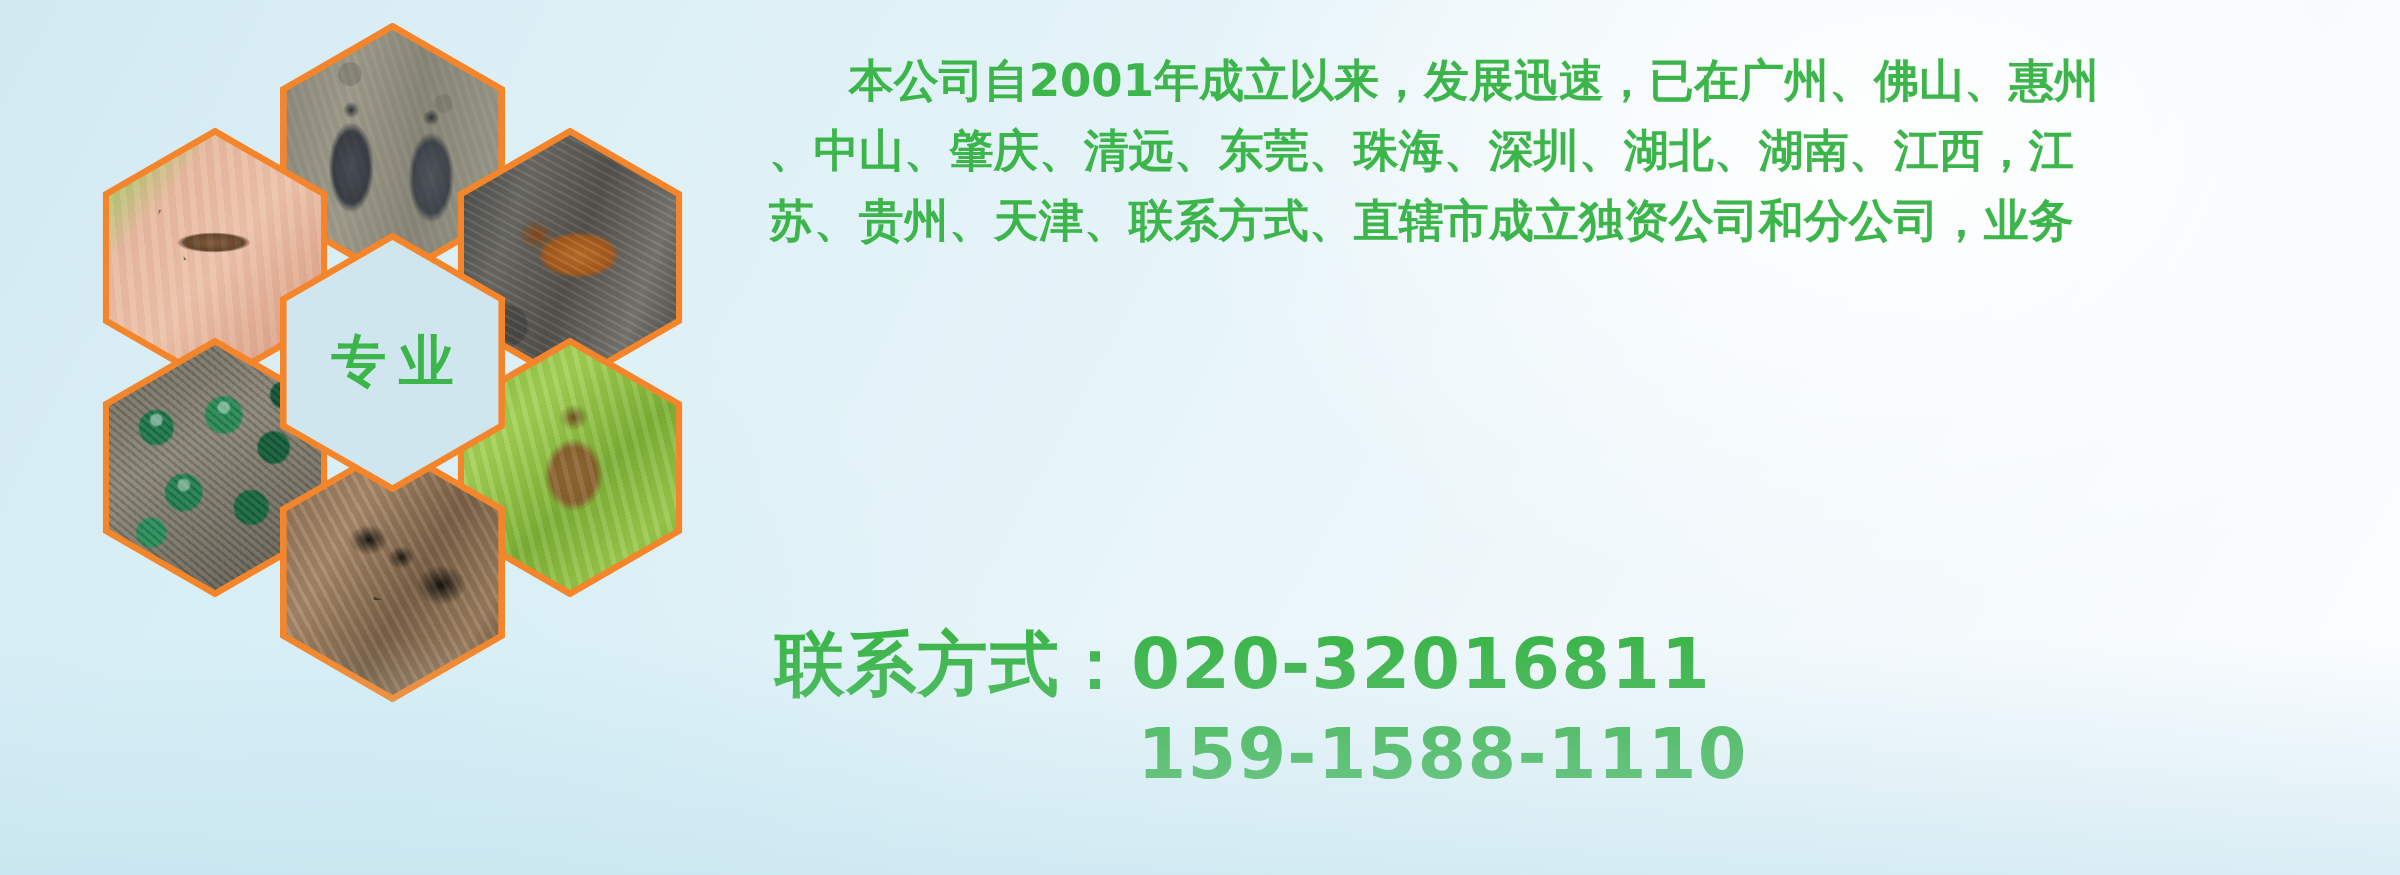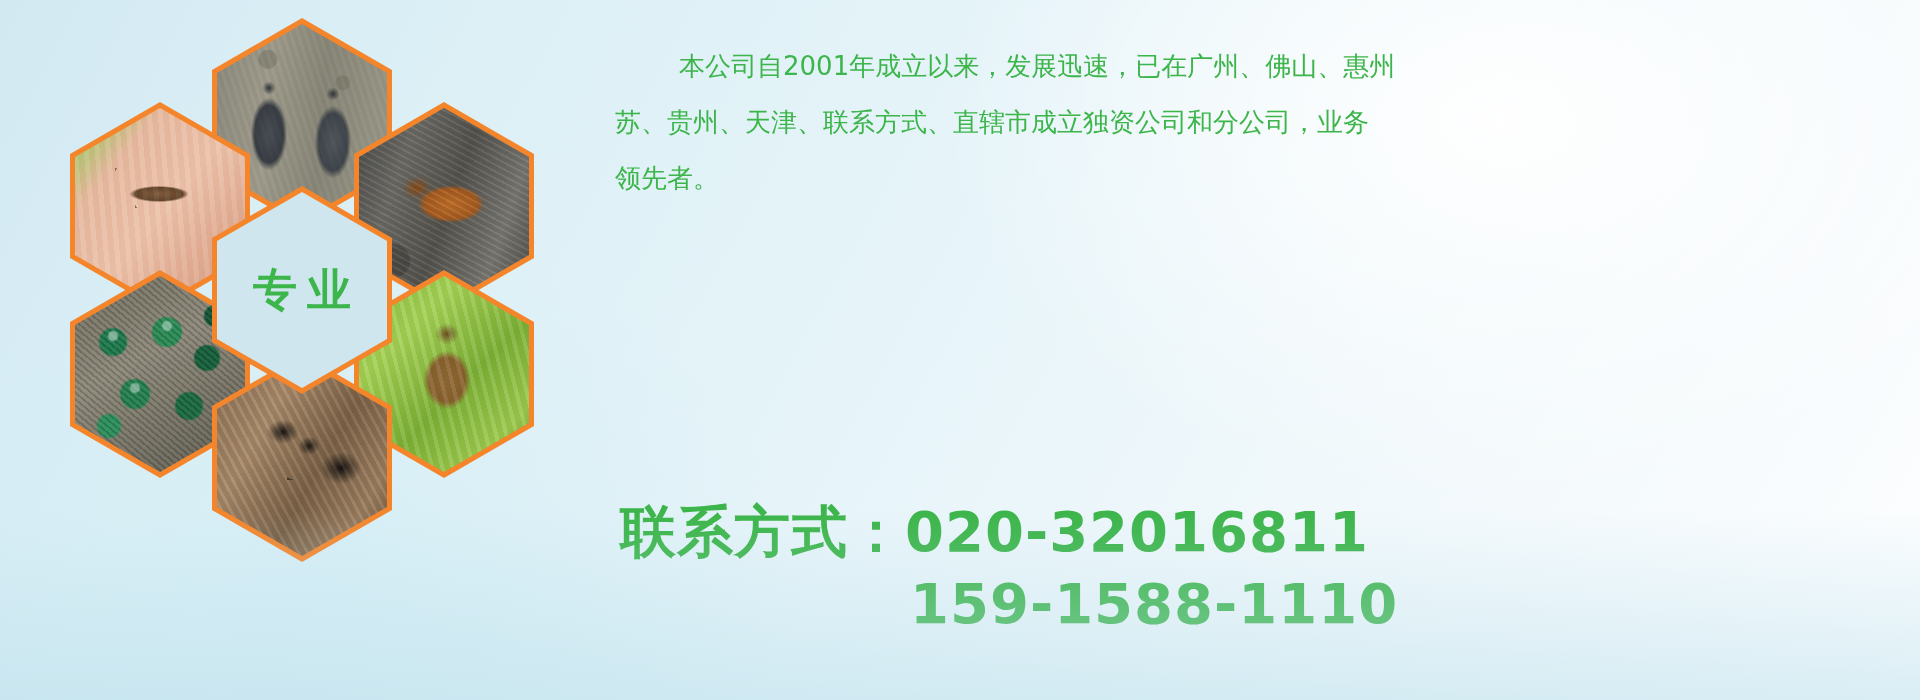--- a/index.html
+++ b/index.html
@@ -19,21 +19,21 @@
       radial-gradient(ellipse 760px 520px at 300px 560px, rgba(214,238,246,.85) 0%, rgba(214,238,246,0) 65%),
       linear-gradient(118deg, #d3e9f2 0%, #dcf0f6 22%, #e6f4f9 46%, #f0f8fb 68%, #f7fbfd 86%, #fdfeff 100%);
   }
   #banner::after{
     content:""; position:absolute; left:0; bottom:0; width:1920px; height:190px;
     background:linear-gradient(to top, rgba(188,224,236,.55), rgba(188,224,236,0));
     pointer-events:none;
   }
 
   
-  .hex-cluster { position:absolute; left:64px; top:10px; width:520px; height:560px; }
+  .hex-cluster { position:absolute; left:76px; top:10px; width:520px; height:560px; }
 
   .hex {
     position:absolute; width:180px; height:208px;
     -webkit-clip-path:polygon(50% 0%,100% 25%,100% 75%,50% 100%,0% 75%,0% 25%);
     clip-path:polygon(50% 0%,100% 25%,100% 75%,50% 100%,0% 75%,0% 25%);
     background:#f4852a;
     display:flex; align-items:center; justify-content:center;
   }
   .hex > .inner {
     width:170px; height:196px;
@@ -147,21 +147,21 @@
     content:""; position:absolute; inset:0;
     background:
       repeating-linear-gradient(76deg, rgba(255,255,255,.14) 0 4px, rgba(70,110,30,.12) 4px 10px),
       radial-gradient(ellipse 30px 38px at 88px 104px, rgba(60,40,18,.35) 0%, rgba(0,0,0,0) 70%);
     opacity:.7;
   }
 
   
   .copy { position:absolute; left:615px; top:38px; width:1250px; }
   .para-line {
-    color:#3cb54a; font-size:26px; font-weight:400; line-height:56px;
+    color:#3cb54a; font-size:36px; font-weight:700; line-height:56px;
     white-space:nowrap; letter-spacing:0px;
   }
   .para-line.indent { text-indent:64px; }
 
   .contact { position:absolute; left:620px; top:496px; width:1280px; }
   .contact-line {
     color:#3cb54a; font-size:56px; font-weight:600; line-height:72px;
     white-space:nowrap; letter-spacing:1px;
   }
   .contact-line.second { padding-left:290px; }
@@ -212,22 +212,22 @@
     <div class="hex h-center">
       <div class="inner">
         <div class="logo-line">专业</div>
       </div>
     </div>
 
   </div>
 
   <div class="copy">
     <div class="para-line indent">本公司自2001年成立以来，发展迅速，已在广州、佛山、惠州</div>
+    <div class="para-line">、中山、肇庆、清远、东莞、珠海、深圳、湖北、湖南、江西，江</div>
     <div class="para-line">苏、贵州、天津、联系方式、直辖市成立独资公司和分公司，业务</div>
-    <div class="para-line">领先者。</div>
   </div>
 
   <div class="contact">
     <div class="contact-line">联系方式：020-32016811</div>
     <div class="contact-line second">159-1588-1110</div>
   </div>
 
 </div>
 
 </body></html>

